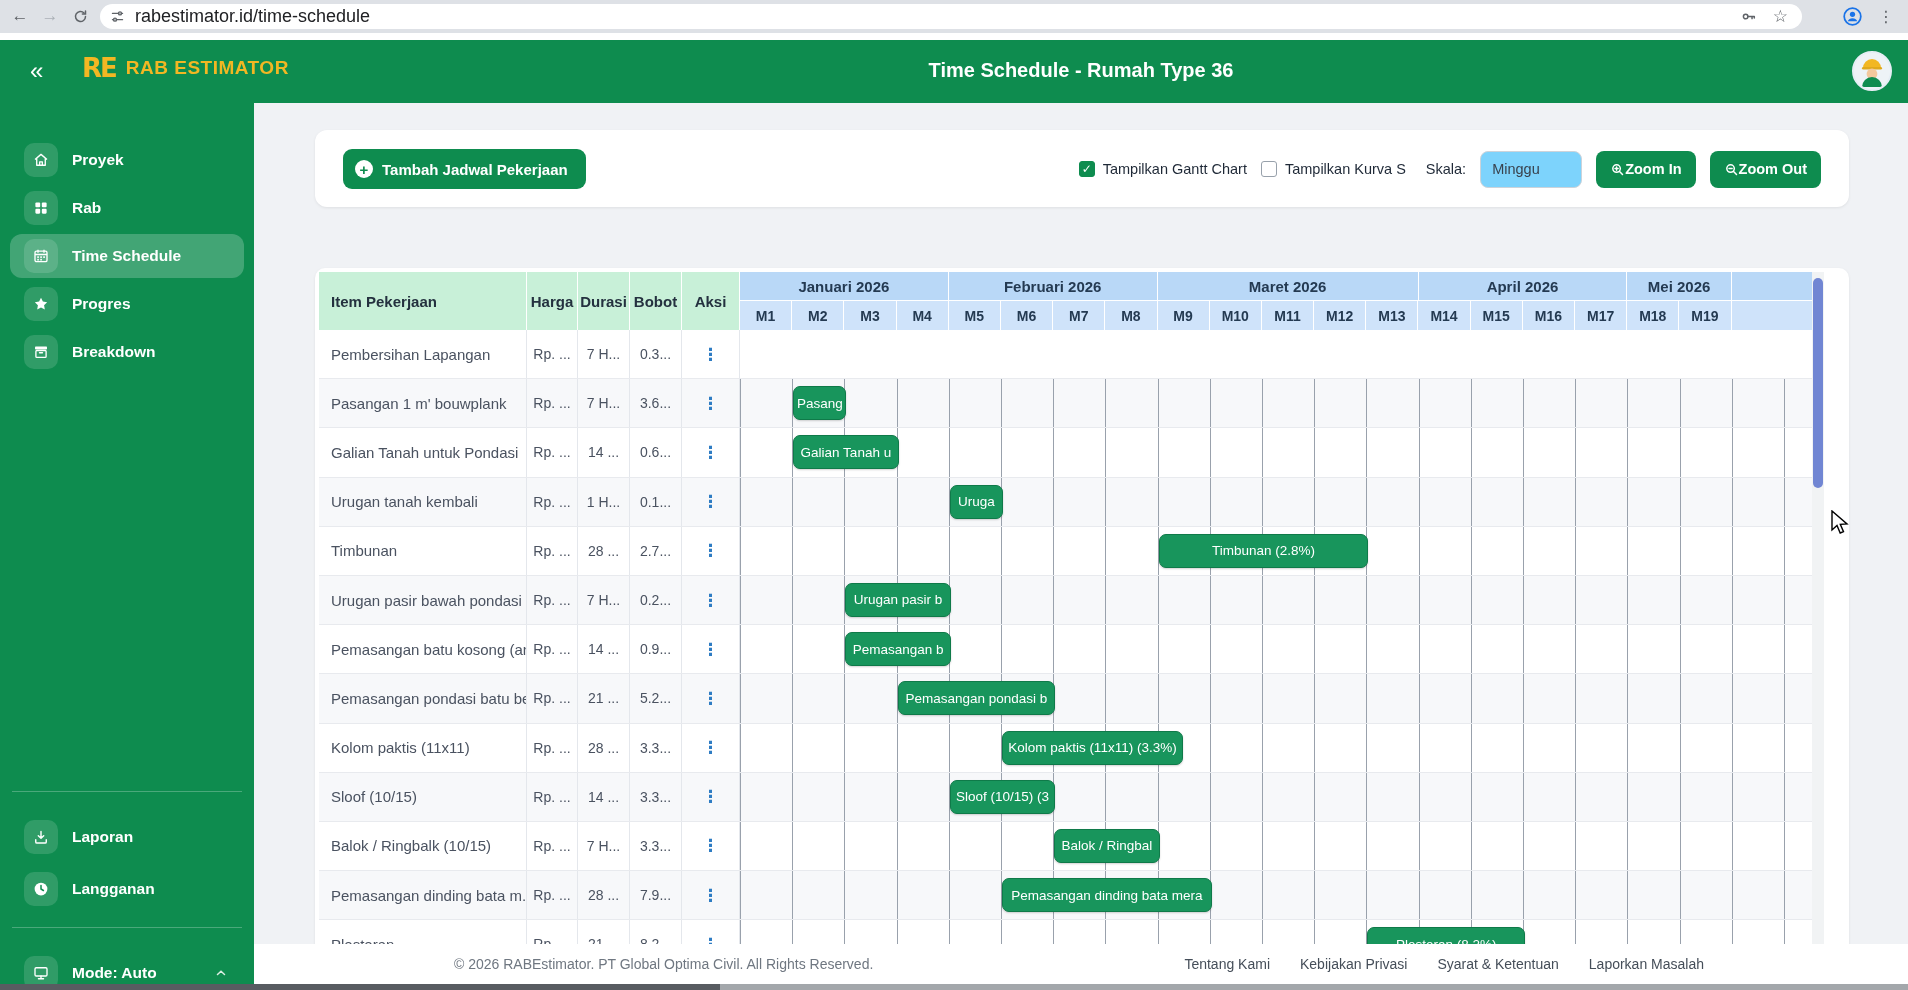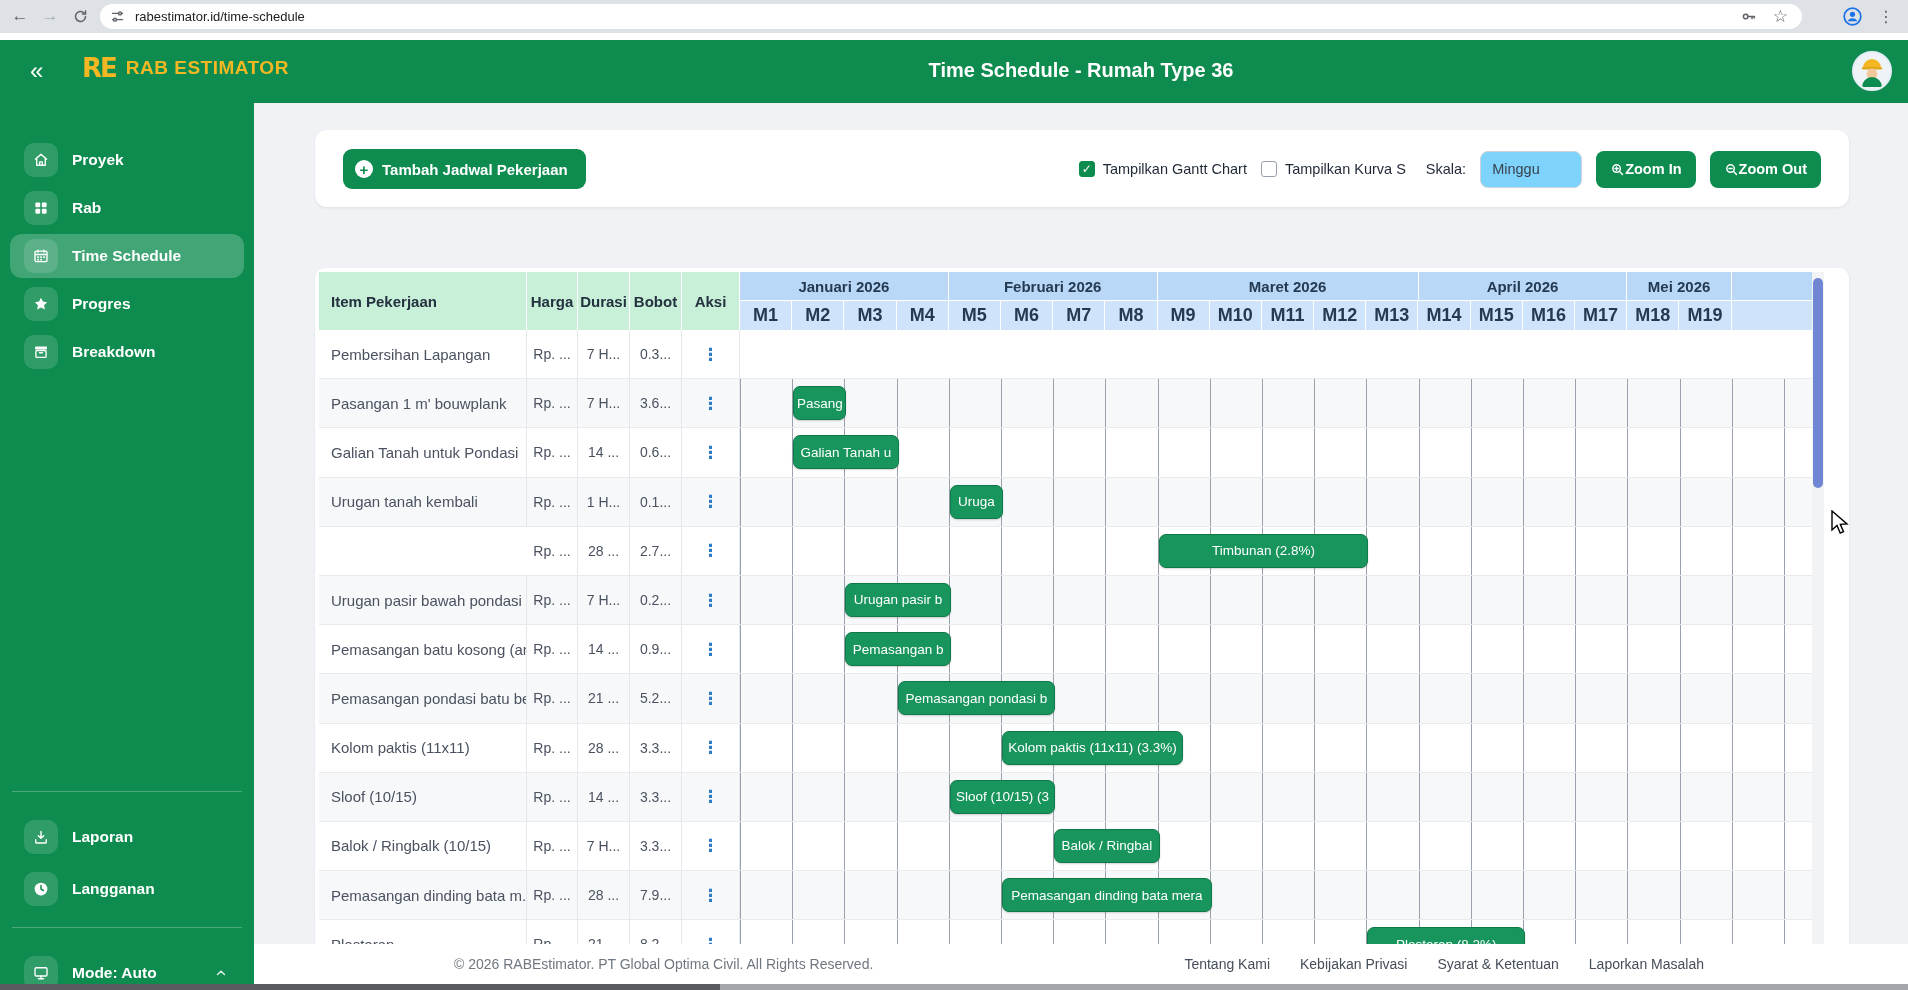--- a/index.html
+++ b/index.html
@@ -6,21 +6,21 @@
   html,body { width:1908px; height:990px; overflow:hidden; background:#fff;
     font-family:"Liberation Sans","DejaVu Sans",sans-serif; }
   #app { position:relative; width:1908px; height:990px; overflow:hidden; background:#fff; }
 
   
   .browser-bar { position:absolute; left:0; top:0; width:1908px; height:33px; background:#dee1e6; }
   .nav-ico { position:absolute; top:4px; width:24px; height:24px; display:flex; align-items:center; justify-content:center;
     font-size:17px; color:#5f6368; border-radius:50%; }
   .url-pill { position:absolute; left:100px; top:4px; width:1702px; height:25px; background:#fff; border-radius:13px;
     display:flex; align-items:center; padding:0 10px; }
-  .url-text { font-size:13px; color:#202124; margin-left:10px; flex:1; }
+  .url-text { font-size:18px; color:#202124; margin-left:10px; flex:1; }
   .pill-right { display:flex; align-items:center; gap:16px; margin-right:4px; }
 
   
   .app-header { position:absolute; left:0; top:40px; width:1908px; height:63px; background:#0e8c4f; }
   .collapse-btn { position:absolute; left:30px; top:16px; color:#fff; font-size:24px; line-height:30px; cursor:pointer; }
   .brand { position:absolute; left:82px; top:13px; display:flex; align-items:center; gap:10px; }
   .brand-mark { font-weight:900; font-size:26px; color:#f2b723; letter-spacing:-2px; font-family:"DejaVu Sans",sans-serif; }
   .brand-name { color:#f2b723; font-weight:800; font-size:19px; letter-spacing:.5px; }
   .header-title { position:absolute; left:254px; top:19px; width:1654px; text-align:center; color:#fff; font-size:20px; font-weight:700; }
   .header-avatar { position:absolute; right:16px; top:11px; width:40px; height:40px; border-radius:50%;
@@ -67,21 +67,21 @@
   .lh-block { position:absolute; left:0; top:0; width:421px; height:58px; background:#c8f0d8; display:flex; }
   .lh-cell { height:58px; display:flex; align-items:center; font-size:15px; font-weight:600; color:#24313f;
     border-right:1px solid #ffffff; justify-content:center; }
   .lh-cell.first { justify-content:flex-start; padding-left:12px; }
 
   .month-row { position:absolute; left:421px; top:0; height:29px; display:flex; }
   .month-cell { height:29px; background:#b9d8f7; border-right:1px solid #fff; border-bottom:1px solid #fff;
     display:flex; align-items:center; justify-content:center; font-size:15px; font-weight:700; color:#243a52; }
   .week-row { position:absolute; left:421px; top:29px; height:29px; display:flex; }
   .week-cell { height:29px; background:#cfe3fa; border-right:1px solid #fff;
-    display:flex; align-items:center; justify-content:center; font-size:18px; font-weight:600; color:#243a52; }
+    display:flex; align-items:center; justify-content:center; font-size:14px; font-weight:600; color:#243a52; }
 
   .rows-wrap { position:absolute; left:0; top:58px; width:1505px; }
   .srow { position:relative; width:1505px; height:49.2px; border-bottom:1px solid #e8eaee; background:#fff; }
   .srow.alt { background:#f7f8fa; }
   .cell { position:absolute; top:0; height:100%; display:flex; align-items:center; justify-content:center;
     font-size:14px; color:#4a5260; border-right:1px solid #e4e7ec; overflow:hidden; }
   .cell.item { justify-content:flex-start; padding-left:12px; font-size:15px; white-space:nowrap; }
   .kebab { color:#2e7cc3; font-size:17px; font-weight:700; cursor:pointer; }
   .gantt { position:absolute; left:421px; top:0; width:1072px; height:100%;
     background:repeating-linear-gradient(90deg, transparent 0px, transparent 51.2px, #99a1ac 51.2px, #99a1ac 52.2px);
@@ -375,20 +375,21 @@
               <div class="cell" style="left: 259px; width: 52px;">1 H...</div>
               <div class="cell" style="left: 311px; width: 52px;">0.1...</div>
               <div class="cell" style="left: 363px; width: 58px;">
                 <span class="kebab">⋮</span>
               </div>
               <div class="gantt">
                 <div class="bar" style="left: 208.8px; width: 53.2px;">Uruga</div>
               </div>
             </div>
             <div class="srow">
+              <div class="cell item" style="left: 0px; width: 208px;">Timbunan</div>
               <div class="cell" style="left: 208px; width: 51px;">Rp. ...</div>
               <div class="cell" style="left: 259px; width: 52px;">28 ...</div>
               <div class="cell" style="left: 311px; width: 52px;">2.7...</div>
               <div class="cell" style="left: 363px; width: 58px;">
                 <span class="kebab">⋮</span>
               </div>
               <div class="gantt">
                 <div class="bar" style="left: 417.6px; width: 209.8px;">Timbunan (2.8%)</div>
               </div>
             </div>

